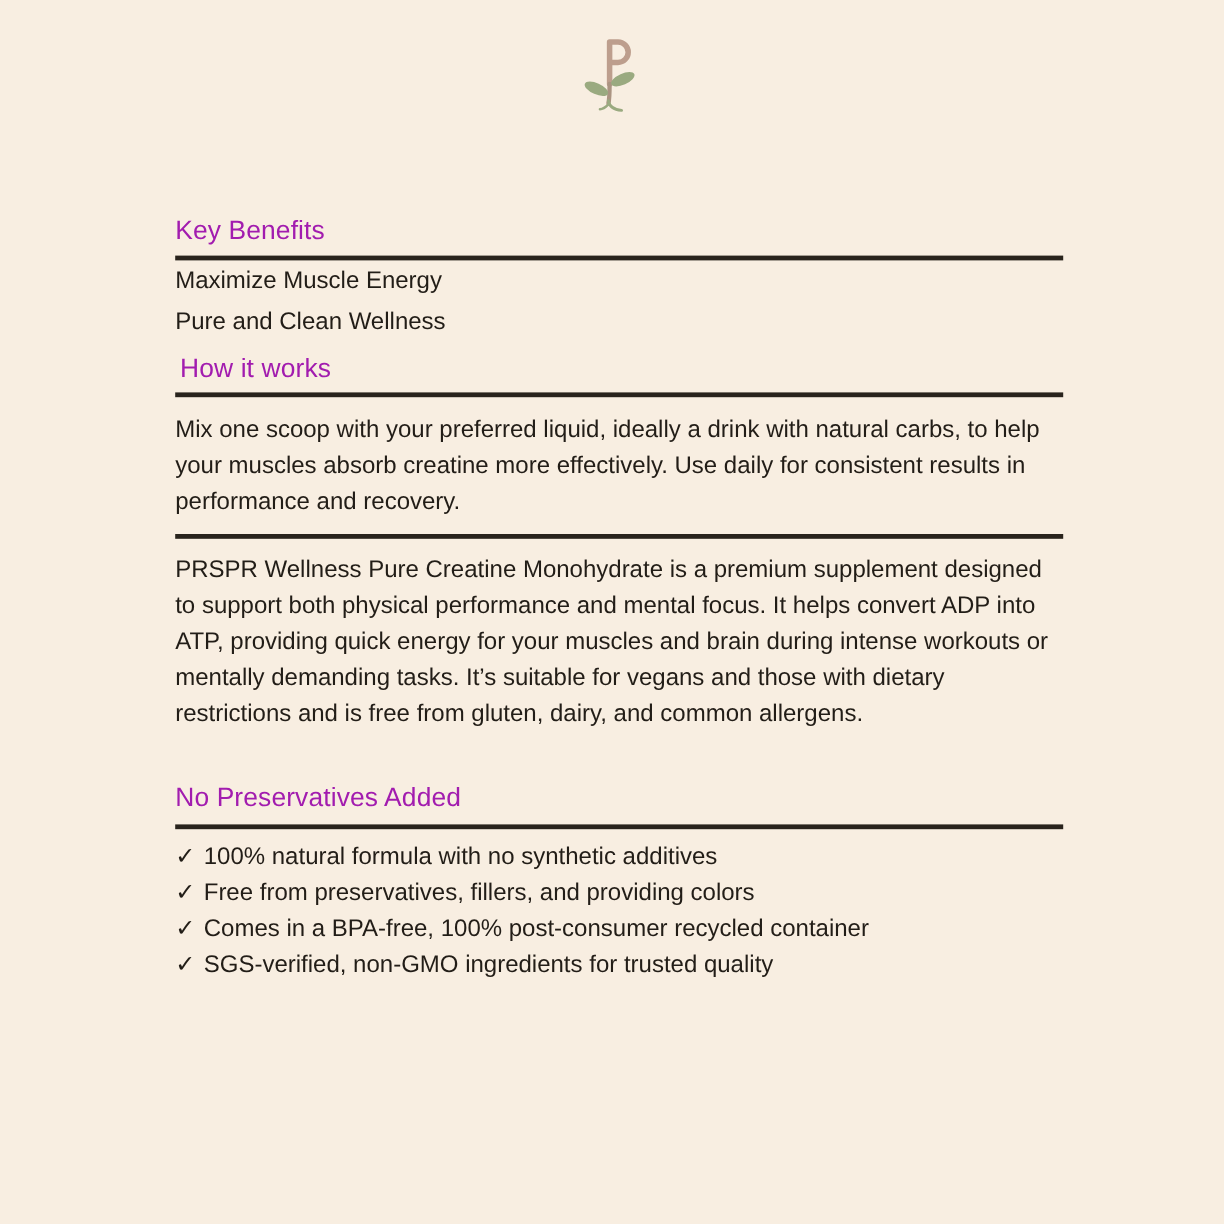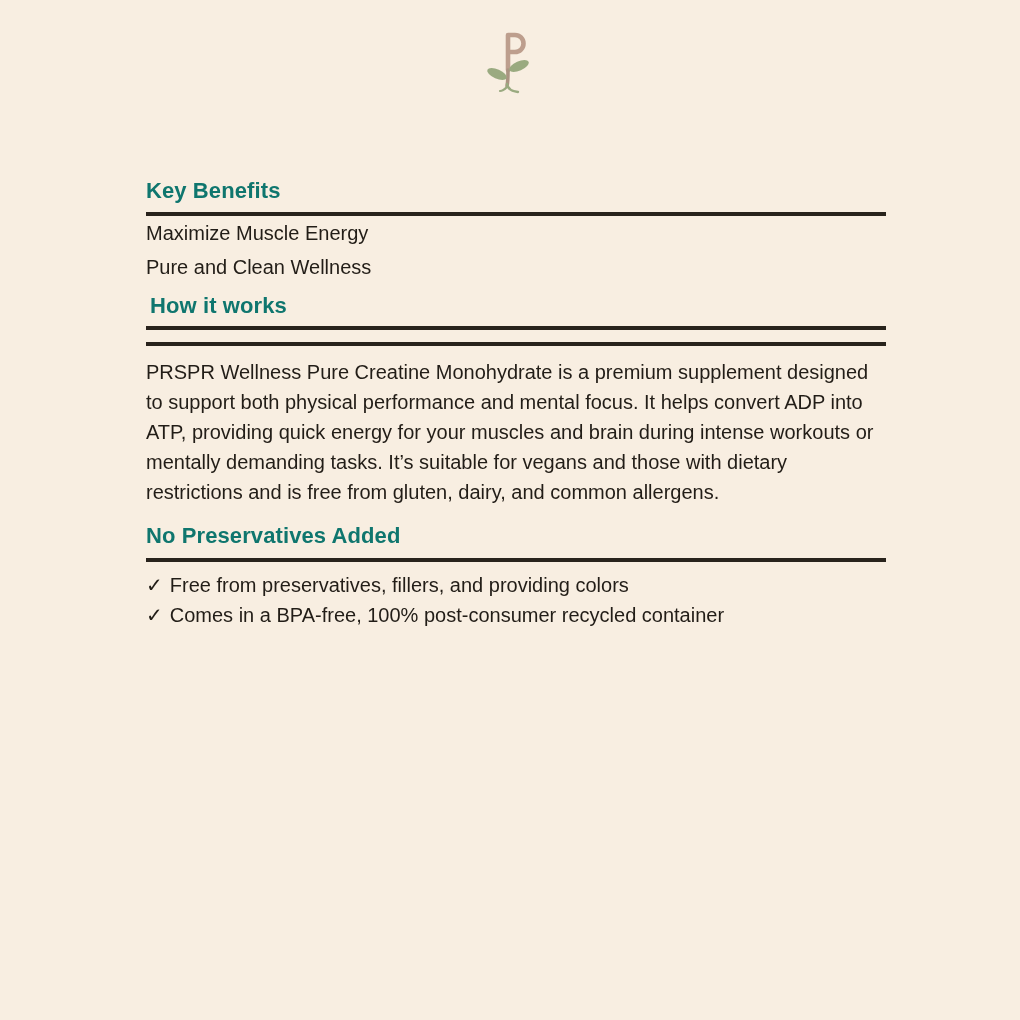--- a/index.html
+++ b/index.html
@@ -16,23 +16,23 @@
     padding-top: 26px;
     display: flex;
     justify-content: center;
   }
   .content {
     margin-left: 146px;
     width: 740px;
   }
   .section-title {
     font-size: 22px;
-    font-weight: 700;
+    font-weight: 400;
     line-height: 26px;
-    color: #0f766e;
+    color: #a21caf;
     letter-spacing: 0.1px;
   }
   .rule {
     height: 4px;
     background: #29231c;
     border: none;
     margin: 0;
     width: 740px;
   }
   .benefit-list { font-size: 20px; line-height: 34px; }
@@ -44,21 +44,21 @@
   
   #sec-key-benefits .section-title { margin-top: 78px; }
   #sec-key-benefits .rule { margin-top: 8px; }
   #sec-key-benefits .benefit-list { margin-top: 0; }
   #sec-how-it-works .section-title { margin-top: 9px; padding-left: 4px; }
   #sec-how-it-works .rule { margin-top: 7px; }
   #sec-how-it-works .para { margin-top: 12px; }
   #sec-about .section-title { margin-top: 14px; }
   #sec-about .rule { margin-top: 12px; }
   #sec-about .para { margin-top: 11px; }
-  #sec-no-preservatives .section-title { margin-top: 16px; }
+  #sec-no-preservatives .section-title { margin-top: 42px; }
   #sec-no-preservatives .rule { margin-top: 9px; }
   #sec-no-preservatives .check-list { margin-top: 8px; }
 </style>
 </head>
 <body>
 
 <div class="logo-wrap">
   <span>
     <svg width="52" height="70" viewBox="0 0 52 70" aria-hidden="true">
 
@@ -87,29 +87,32 @@
     <div class="rule"></div>
     <div class="benefit-list">
       <div>Maximize Muscle Energy</div>
       <div>Pure and Clean Wellness</div>
     </div>
   </section>
 
   <section id="sec-how-it-works">
     <div class="section-title">How it works</div>
     <div class="rule"></div>
+    <p class="para">Mix one scoop with your preferred liquid, ideally a drink with natural carbs, to help your muscles absorb creatine more effectively. Use daily for consistent results in performance and recovery.</p>
   </section>
 
   <section id="sec-about">
     <div class="rule"></div>
     <p class="para">PRSPR Wellness Pure Creatine Monohydrate is a premium supplement designed to support both physical performance and mental focus. It helps convert ADP into ATP, providing quick energy for your muscles and brain during intense workouts or mentally demanding tasks. It’s suitable for vegans and those with dietary restrictions and is free from gluten, dairy, and common allergens.</p>
   </section>
 
   <section id="sec-no-preservatives">
     <div class="section-title">No Preservatives Added</div>
     <div class="rule"></div>
     <div class="check-list">
+      <span class="check-item"><span class="check-glyph">✓</span><span>100% natural formula with no synthetic additives</span></span>
       <span class="check-item"><span class="check-glyph">✓</span><span>Free from preservatives, fillers, and providing colors</span></span>
       <span class="check-item"><span class="check-glyph">✓</span><span>Comes in a BPA-free, 100% post-consumer recycled container</span></span>
+      <span class="check-item"><span class="check-glyph">✓</span><span>SGS-verified, non-GMO ingredients for trusted quality</span></span>
     </div>
   </section>
 
 </div>
 
 </body></html>

